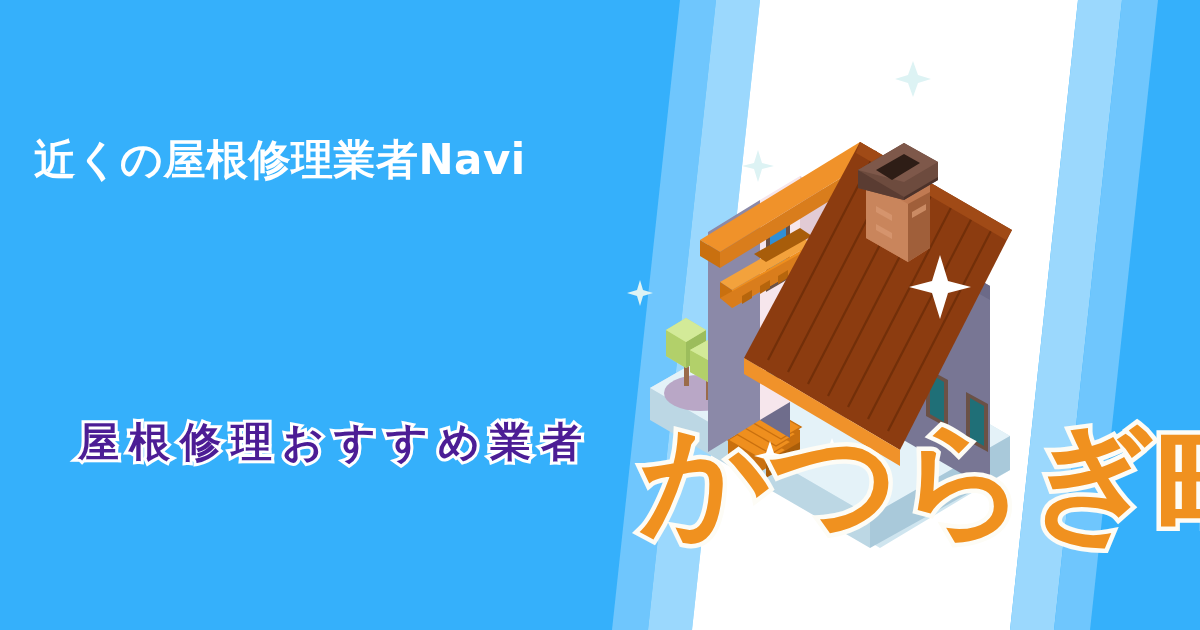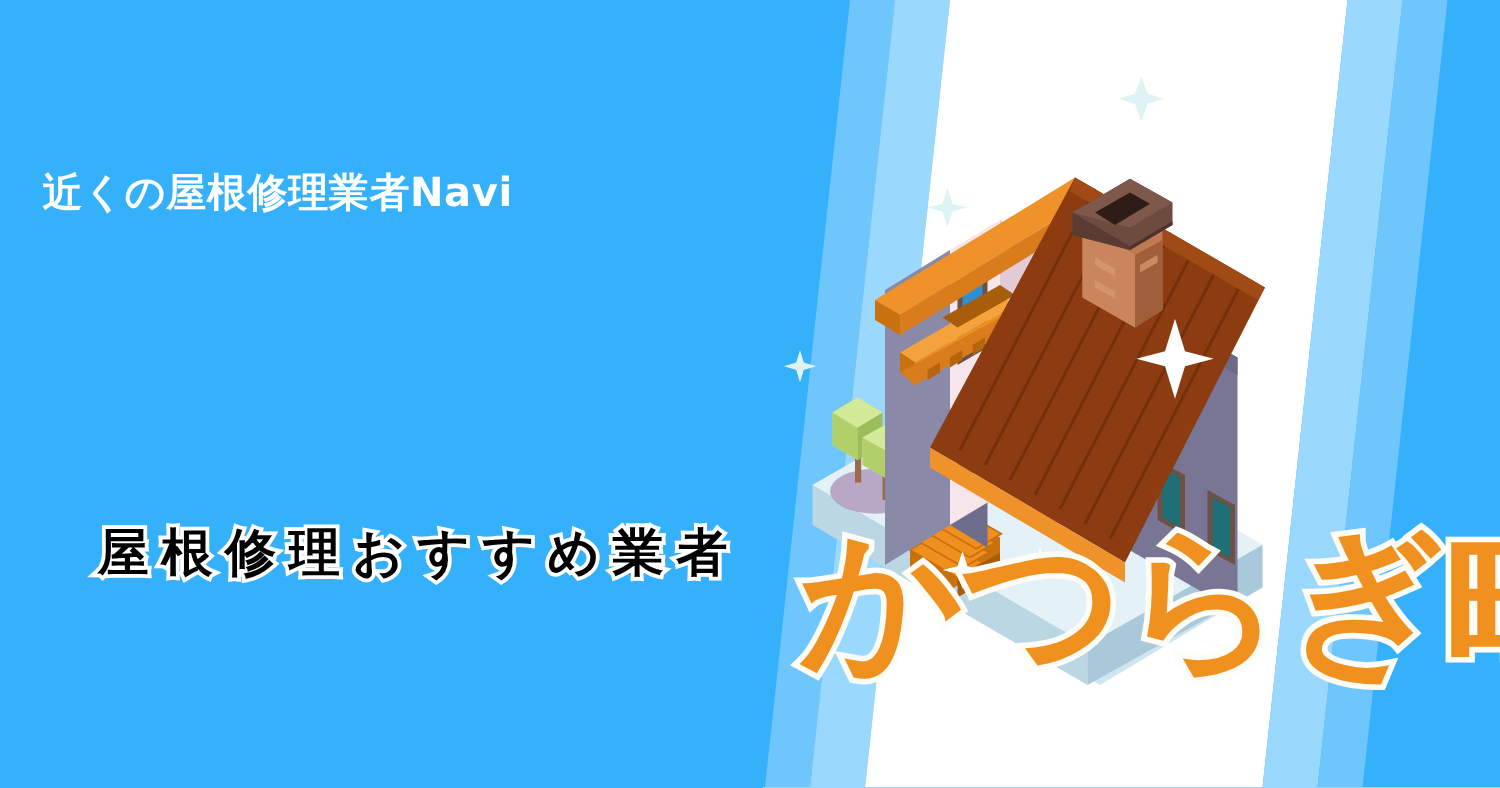--- a/index.html
+++ b/index.html
@@ -37,42 +37,42 @@
     width: 1200px;
     height: 630px;
     pointer-events: none;
   }
 
   
   .site-name {
     position: absolute;
     left: 34px;
     top: 135px;
-    font-size: 32px;
+    font-size: 42px;
     font-weight: 700;
     color: #ffffff;
     letter-spacing: 0.5px;
     line-height: 1.2;
     white-space: nowrap;
   }
 
   .headline {
     position: absolute;
     left: 0;
     top: 418px;
     width: 660px;
     text-align: center;
     line-height: 1.18;
     z-index: 5;
   }
   .headline-line {
     display: block;
     font-size: 41px;
     font-weight: 700;
-    color: #000000;
+    color: #4c1d95;
     letter-spacing: 10px;
     text-indent: 10px;
     white-space: nowrap;
     paint-order: stroke fill;
     -webkit-text-stroke: 6px #ffffff;
     text-shadow:
        2px 0 0 #ffffff, -2px 0 0 #ffffff,
        0 2px 0 #ffffff, 0 -2px 0 #ffffff;
   }
 

